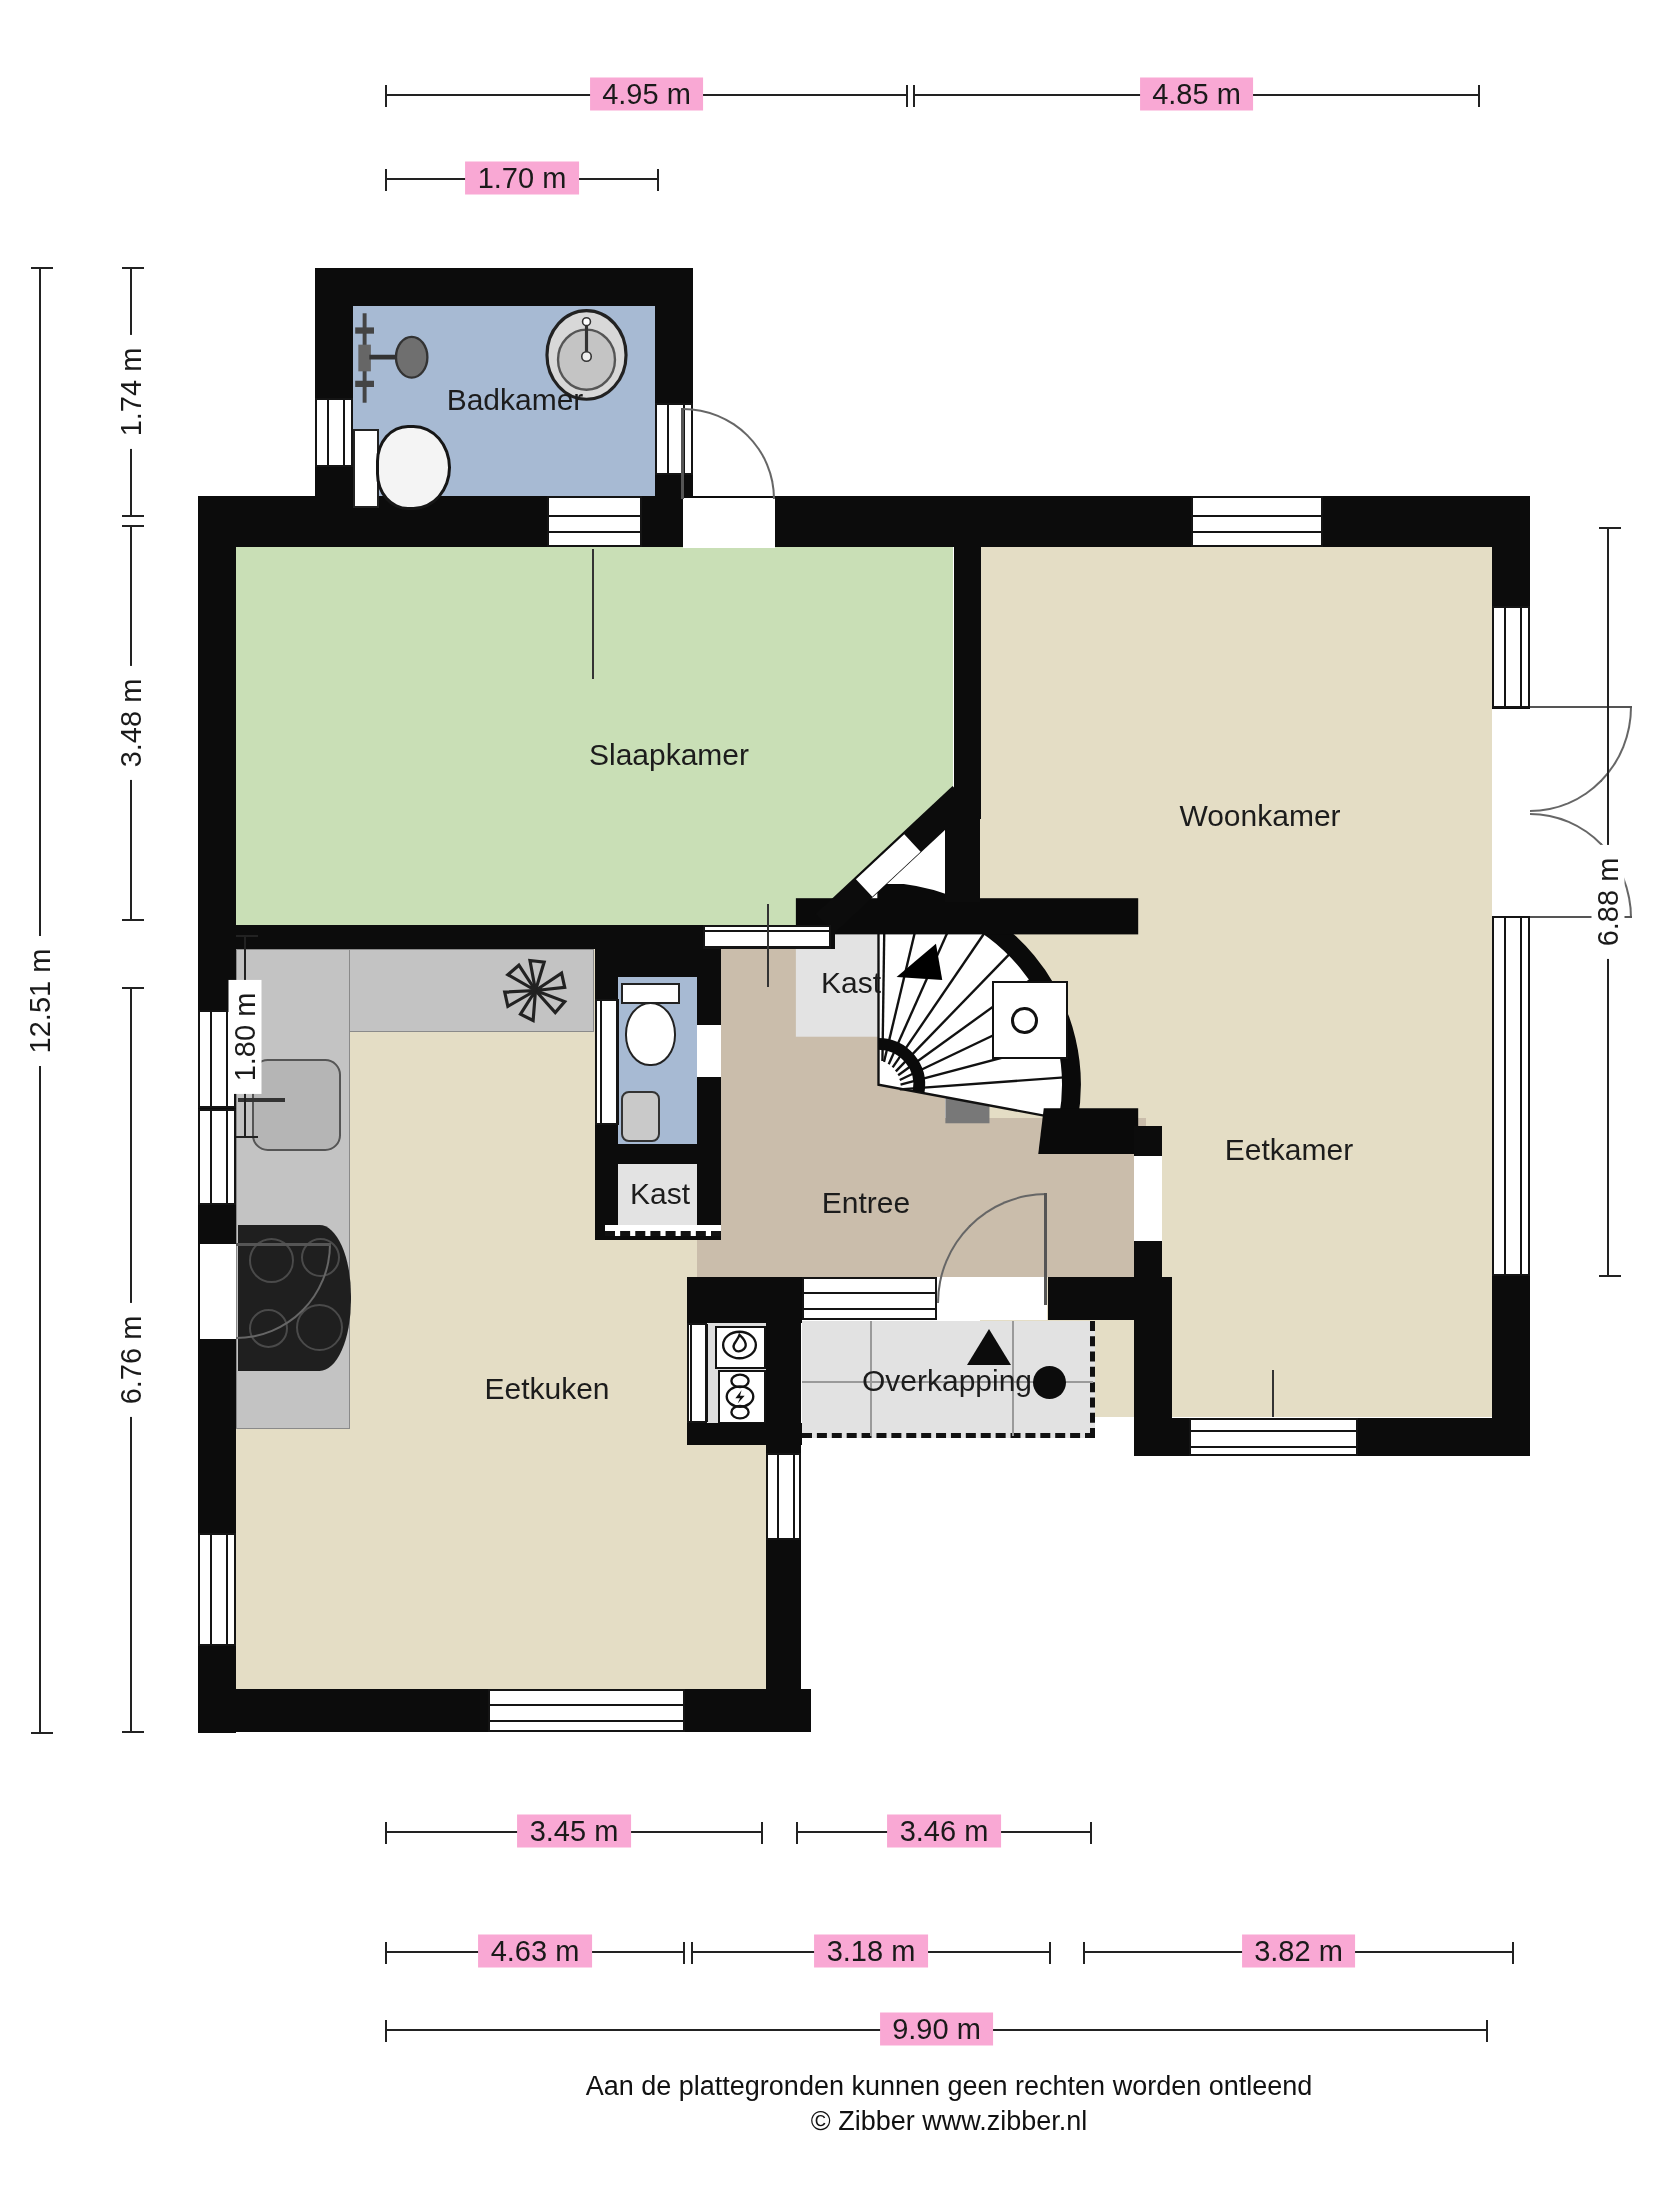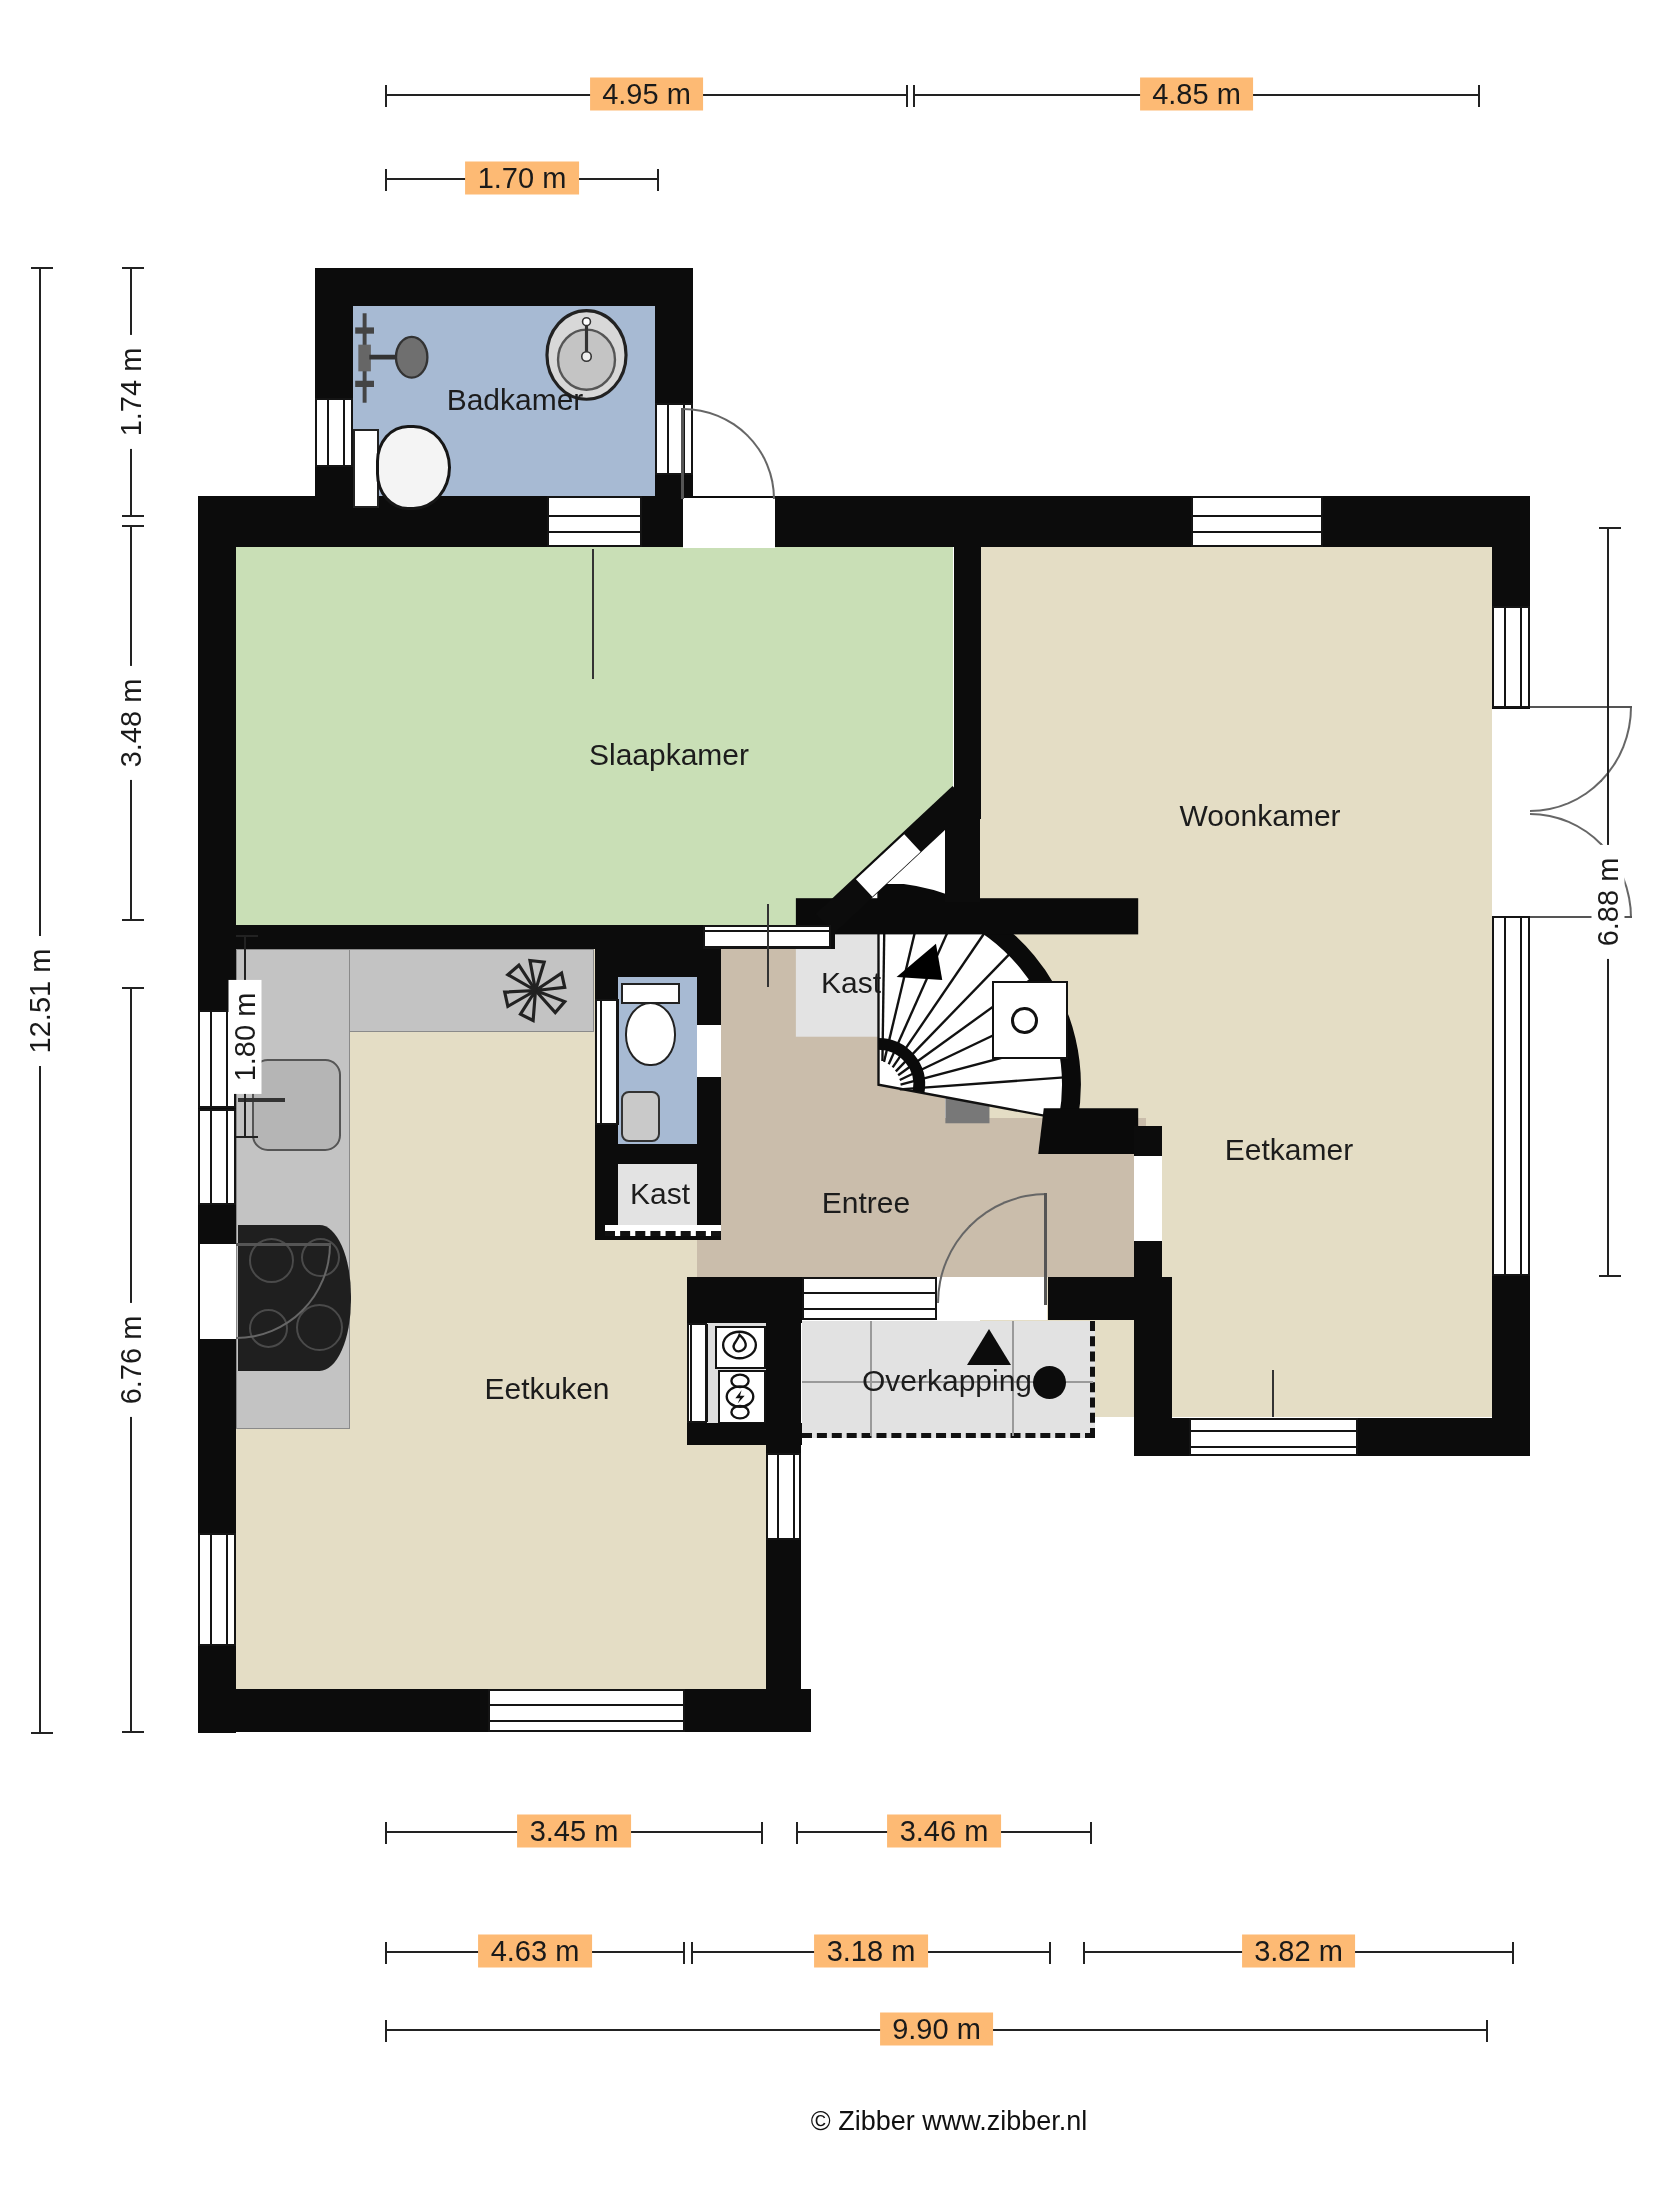--- a/index.html
+++ b/index.html
@@ -21,21 +21,21 @@
   .arc{position:absolute;box-sizing:border-box;}
   .leaf{position:absolute;background:#555;}
   
   .dim{position:absolute;}
   .dim.h{border-top:2.4px solid #222;}
   .dim.h::before{content:'';position:absolute;left:-0.8px;top:-11px;width:1.6px;height:22px;background:#222;}
   .dim.h::after{content:'';position:absolute;right:-0.8px;top:-11px;width:1.6px;height:22px;background:#222;}
   .dim.v{border-left:2.4px solid #222;}
   .dim.v::before{content:'';position:absolute;top:-0.8px;left:-10.2px;width:22px;height:1.6px;background:#222;}
   .dim.v::after{content:'';position:absolute;bottom:-0.8px;left:-10.2px;width:22px;height:1.6px;background:#222;}
-  .dim.h .dlab{position:absolute;left:50%;top:-1.6px;transform:translate(-50%,-50%);background:#fdba74;
+  .dim.h .dlab{position:absolute;left:50%;top:-1.6px;transform:translate(-50%,-50%);background:#f9a8d4;
                padding:0 12.6px;font-size:29px;white-space:nowrap;}
   .dim.v .dlab{position:absolute;top:50%;left:-0.8px;transform:translate(-50%,-50%) rotate(-90deg);background:#fff;
                padding:0 12.6px;font-size:29px;white-space:nowrap;}
   .gridline{position:absolute;background:#9a9a9a;}
   .leader{position:absolute;background:#333;}
   .footer{position:absolute;transform:translateX(-50%);font-size:27px;color:#111;white-space:nowrap;}
 </style>
 </head>
 <body>
 
@@ -273,16 +273,17 @@
     <span class="dlab">3.18 m</span>
     </div>
   <div class="dim h" style="left:1084px;top:1951px;width:429px;">
     <span class="dlab">3.82 m</span>
     </div>
 
   <div class="dim h" style="left:386px;top:2029px;width:1101px;">
     <span class="dlab">9.90 m</span>
     </div>
 
+  <div class="footer" style="left:949px;top:2071px;">Aan de plattegronden kunnen geen rechten worden ontleend</div>
   <div class="footer" style="left:949px;top:2106px;">© Zibber www.zibber.nl</div>
 
 </div>
 
 
 </body></html>

